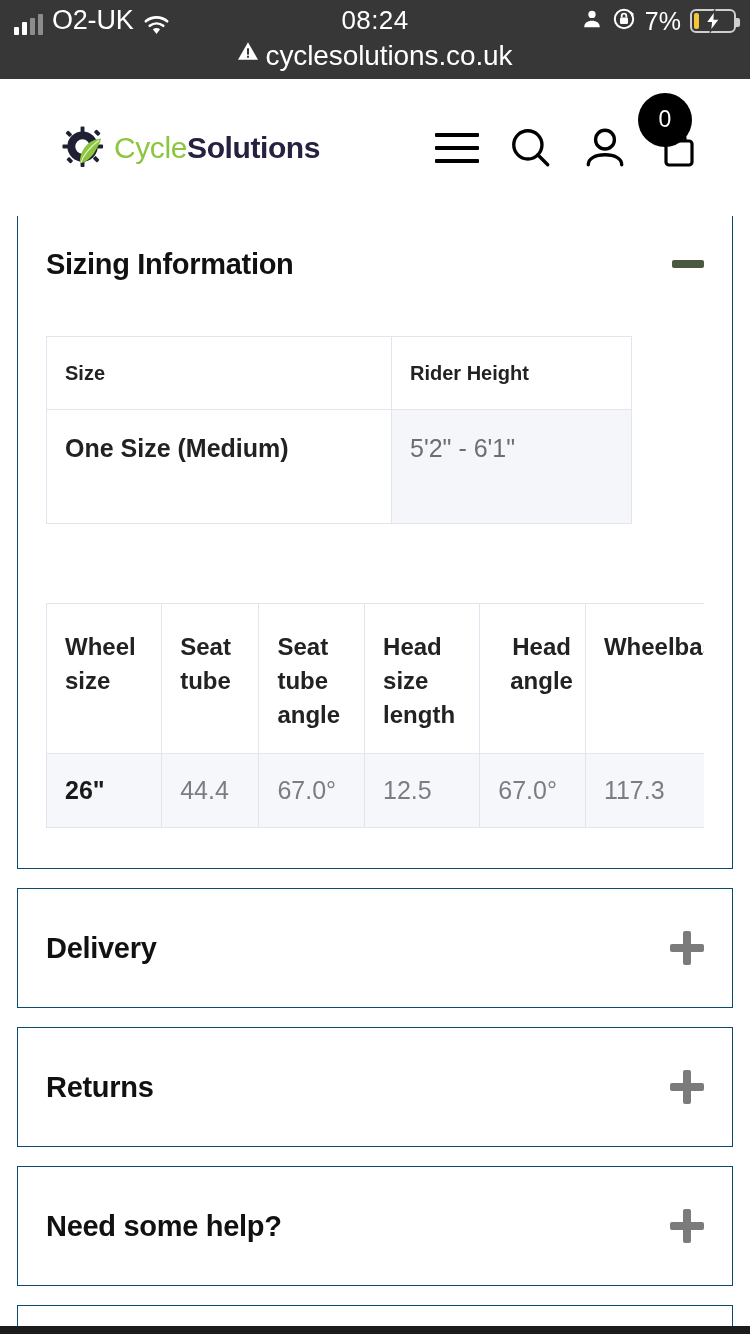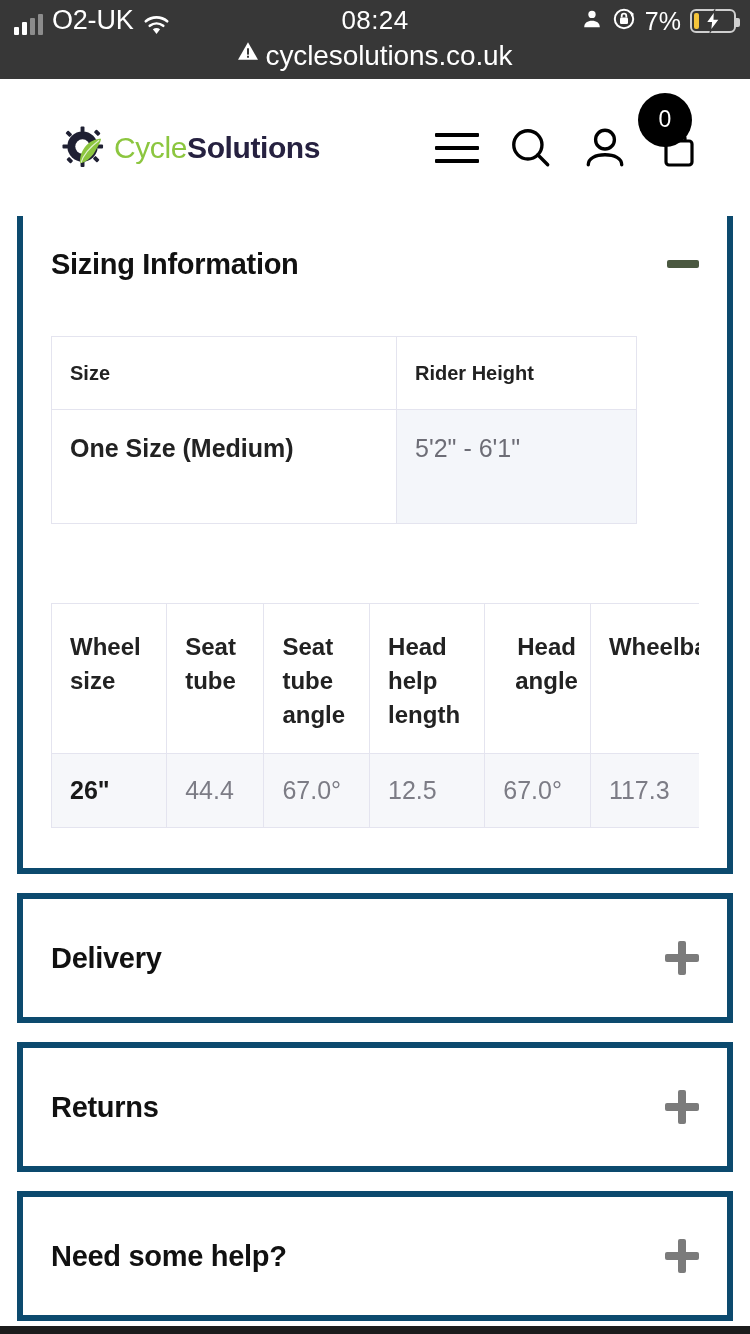--- a/index.html
+++ b/index.html
@@ -81,21 +81,21 @@
     position:absolute; width:54px; height:54px; border-radius:50%;
     background:#000; color:#fff; font-size:23px;
     display:flex; align-items:center; justify-content:center;
     left:-4px; top:-18px; z-index:2;
   }
 
   
   .content { position:absolute; top:216px; left:0; width:750px; }
 
   .panel {
-    border:6px solid #0c4a6e; background:#fff; margin:0 17px;
+    border:1px solid #0c4a6e; background:#fff; margin:0 17px;
   }
   .panel + .panel { margin-top:19px; }
 
   .panel-head {
     display:flex; align-items:center; justify-content:space-between;
     padding:0 28px;
   }
   .panel-title {
     font-size:29px; font-weight:700; color:#111111; letter-spacing:-0.3px;
   }
@@ -288,21 +288,21 @@
       </table>
     </div>
 
     <div class="table-wrap" style="margin-top:79px;">
       <table class="tbl-geo">
         <thead>
           <tr>
             <th class="gw1">Wheel size</th>
             <th class="gw2">Seat tube</th>
             <th class="gw3">Seat tube angle</th>
-            <th class="gw4">Head help length</th>
+            <th class="gw4">Head size length</th>
             <th class="gw5">Head angle</th>
             <th class="gw6">Wheelbase</th>
           </tr>
         </thead>
         <tbody>
           <tr>
             <td class="first">26"</td>
             <td>44.4</td>
             <td>67.0°</td>
             <td>12.5</td>

